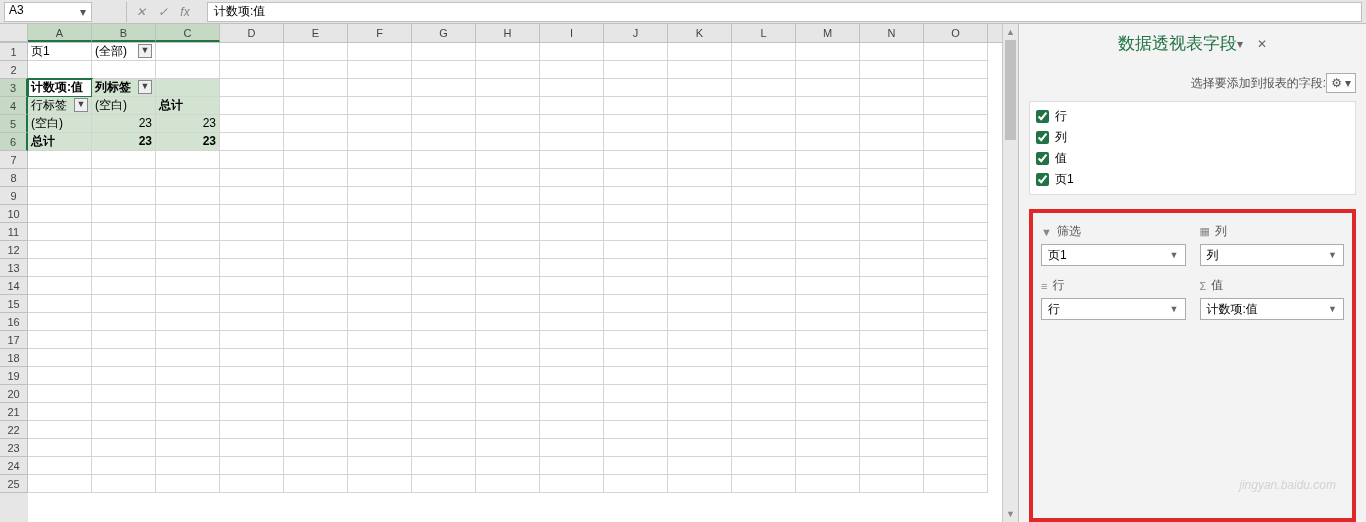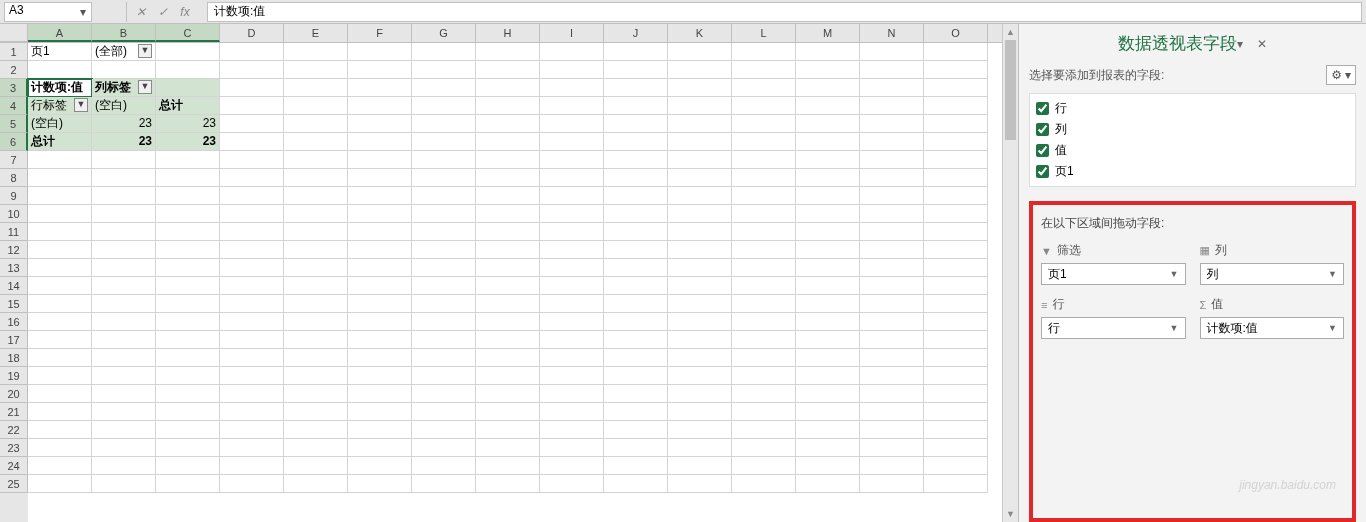--- a/index.html
+++ b/index.html
@@ -37,21 +37,21 @@
     .dd { display: inline-block; width: 14px; height: 14px; border: 1px solid #888; background: #f0f0f0; text-align: center; line-height: 10px; font-size: 9px; float: right; margin-top: 1px; cursor: pointer; color: #444; }
     
     .scrollbar-v { width: 16px; background: #e8e8e8; border-left: 1px solid #c8c8c8; position: relative; }
     .scrollbar-v .thumb { position: absolute; top: 16px; left: 2px; right: 2px; height: 100px; background: #c0c0c0; }
     .scrollbar-v .arrow { position: absolute; left: 0; right: 0; height: 16px; text-align: center; color: #888; font-size: 9px; line-height: 16px; }
     
     .side-panel { width: 348px; background: #f3f3f3; border-left: 1px solid #c0c0c0; display: flex; flex-direction: column; padding: 8px 10px 0; }
     .sp-title-row { display: flex; align-items: center; justify-content: center; }
     .sp-title { color: #217346; font-size: 17px; font-weight: normal; }
     .sp-title-icons { display: flex; gap: 14px; color: #666; }
-    .sp-subtitle-row { display: flex; align-items: center; justify-content: space-between; margin-top: 10px; }
+    .sp-subtitle-row { display: flex; align-items: center; justify-content: flex-end; margin-top: 18px; }
     .sp-subtitle { color: #555; font-size: 12px; }
     .gear-btn { border: 1px solid #ababab; background: #fdfdfd; padding: 2px 4px; display: flex; align-items: center; gap: 3px; cursor: pointer; color: #555; }
     
     .sp-search { margin-top: 10px; display: flex; align-items: center; border: 1px solid #ababab; background: #fff; height: 22px; padding: 0 6px; }
     .sp-search input { flex: 1; border: none; outline: none; font-size: 12px; color: #888; background: transparent; }
     .sp-search-icon { color: #1a66b8; }
     
     .sp-fields { margin-top: 8px; background: #fff; border: 1px solid #ddd; padding: 4px 2px; }
     .sp-field { display: flex; align-items: center; gap: 6px; padding: 2px 4px; cursor: pointer; }
     .sp-field input[type="checkbox"] { accent-color: #217346; }
@@ -600,21 +600,20 @@
           <input type="checkbox" checked="" style="">
           <span>值</span>
         </label>
         <label class="sp-field">
           <input type="checkbox" checked="" style="">
           <span>页1</span>
         </label>
       </div>
 
     <div class="sp-areas-wrap">
-      <div class="sp-drag-label">在以下区域间拖动字段:</div>
       <div class="sp-areas">
         <div class="area-box">
           <div class="area-label">
               <span class="ico">▼</span>
               <span>筛选</span>
             </div>
           <div class="area-item">
               <span>页1</span>
               <span class="dd2">▼</span>
             </div>

